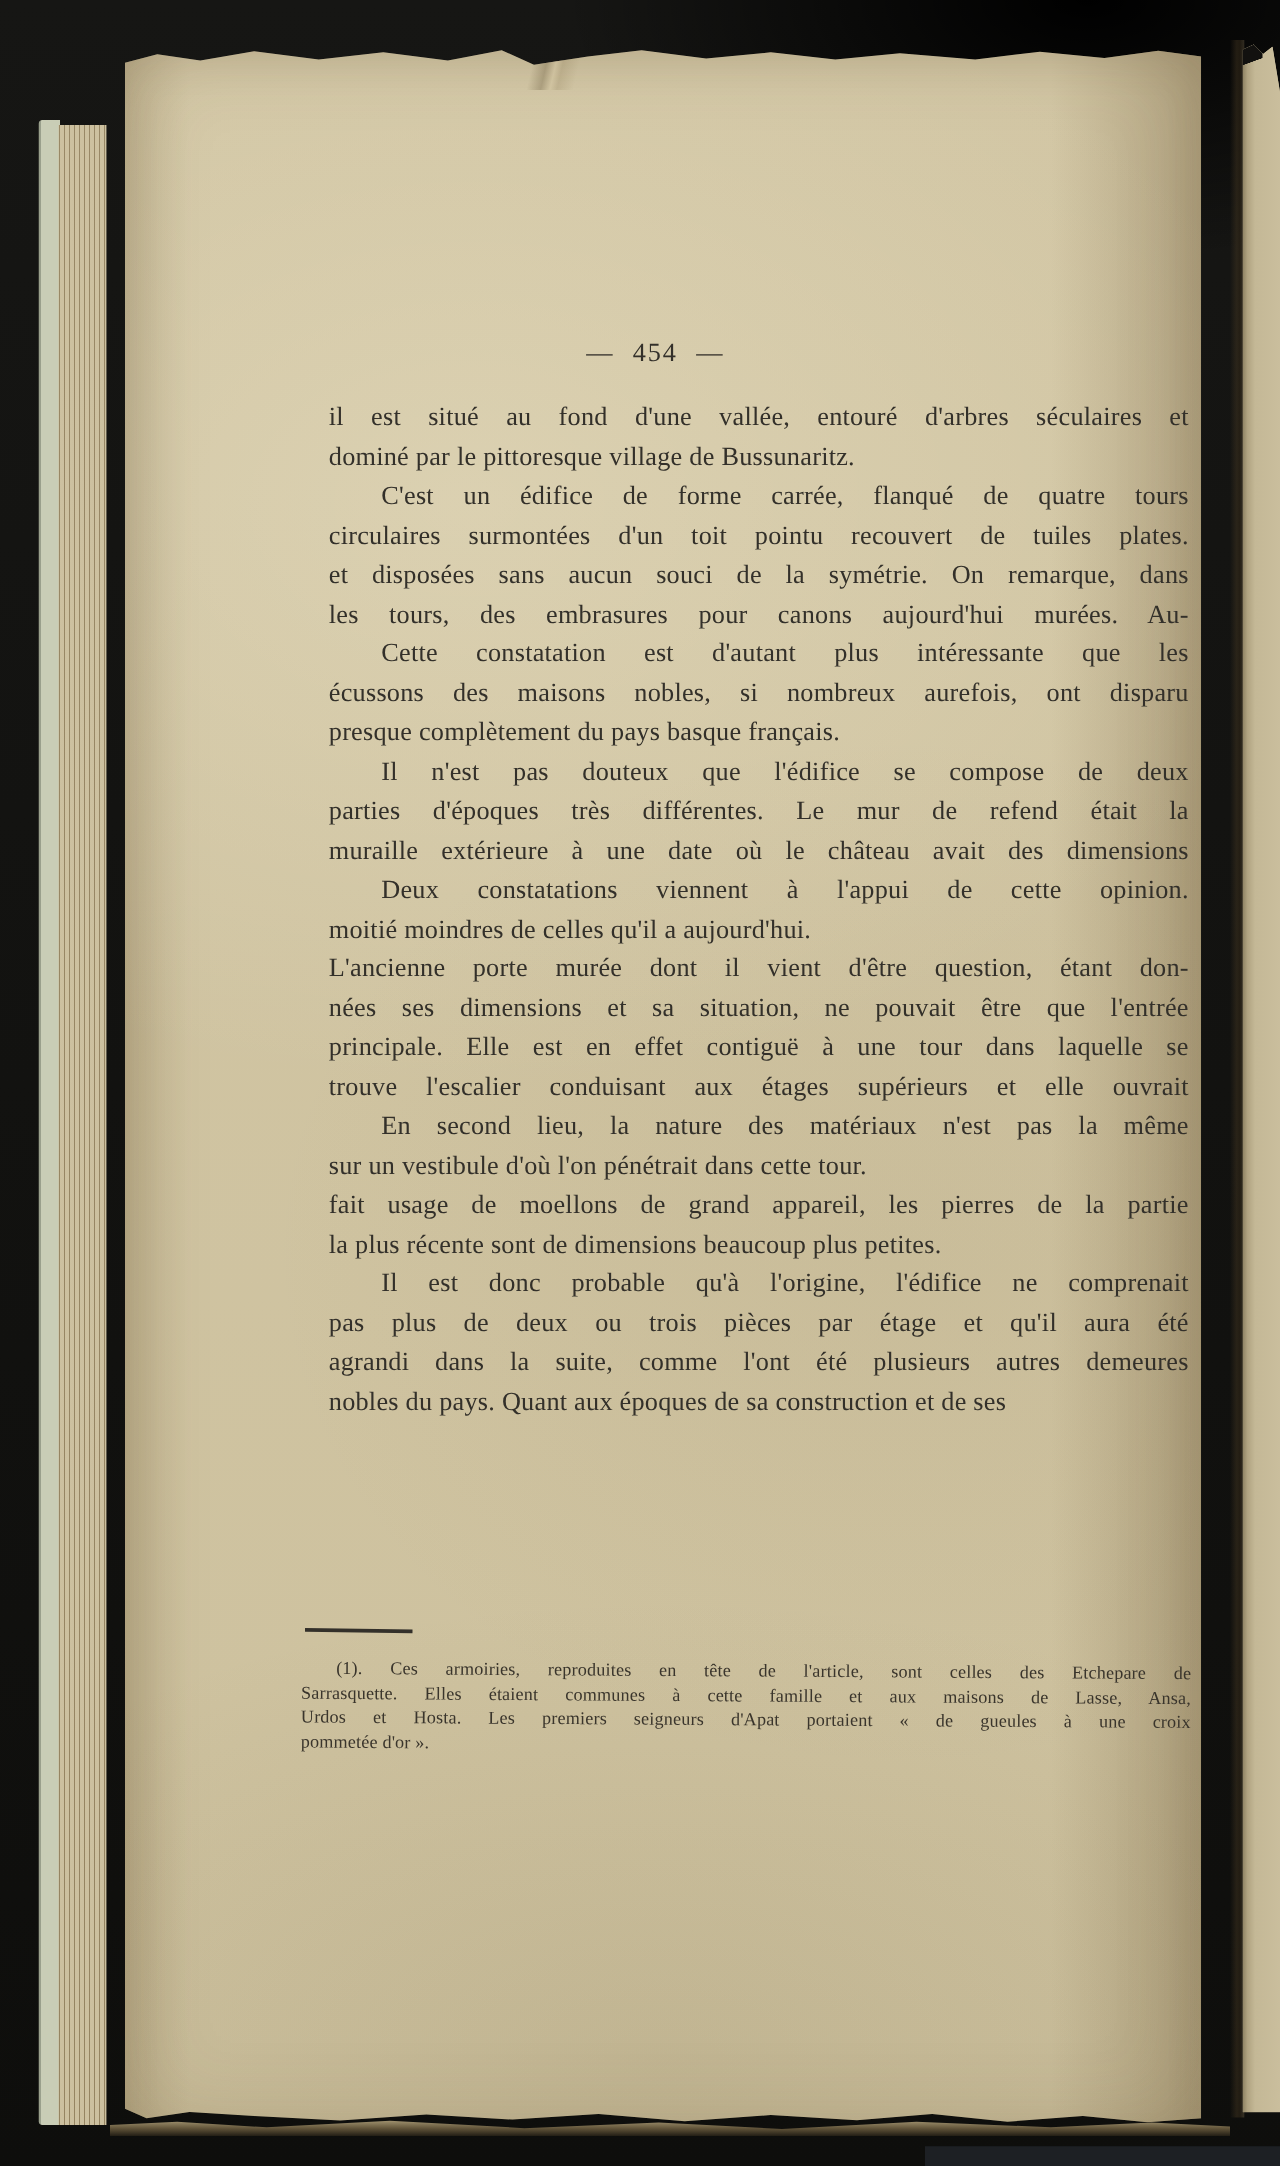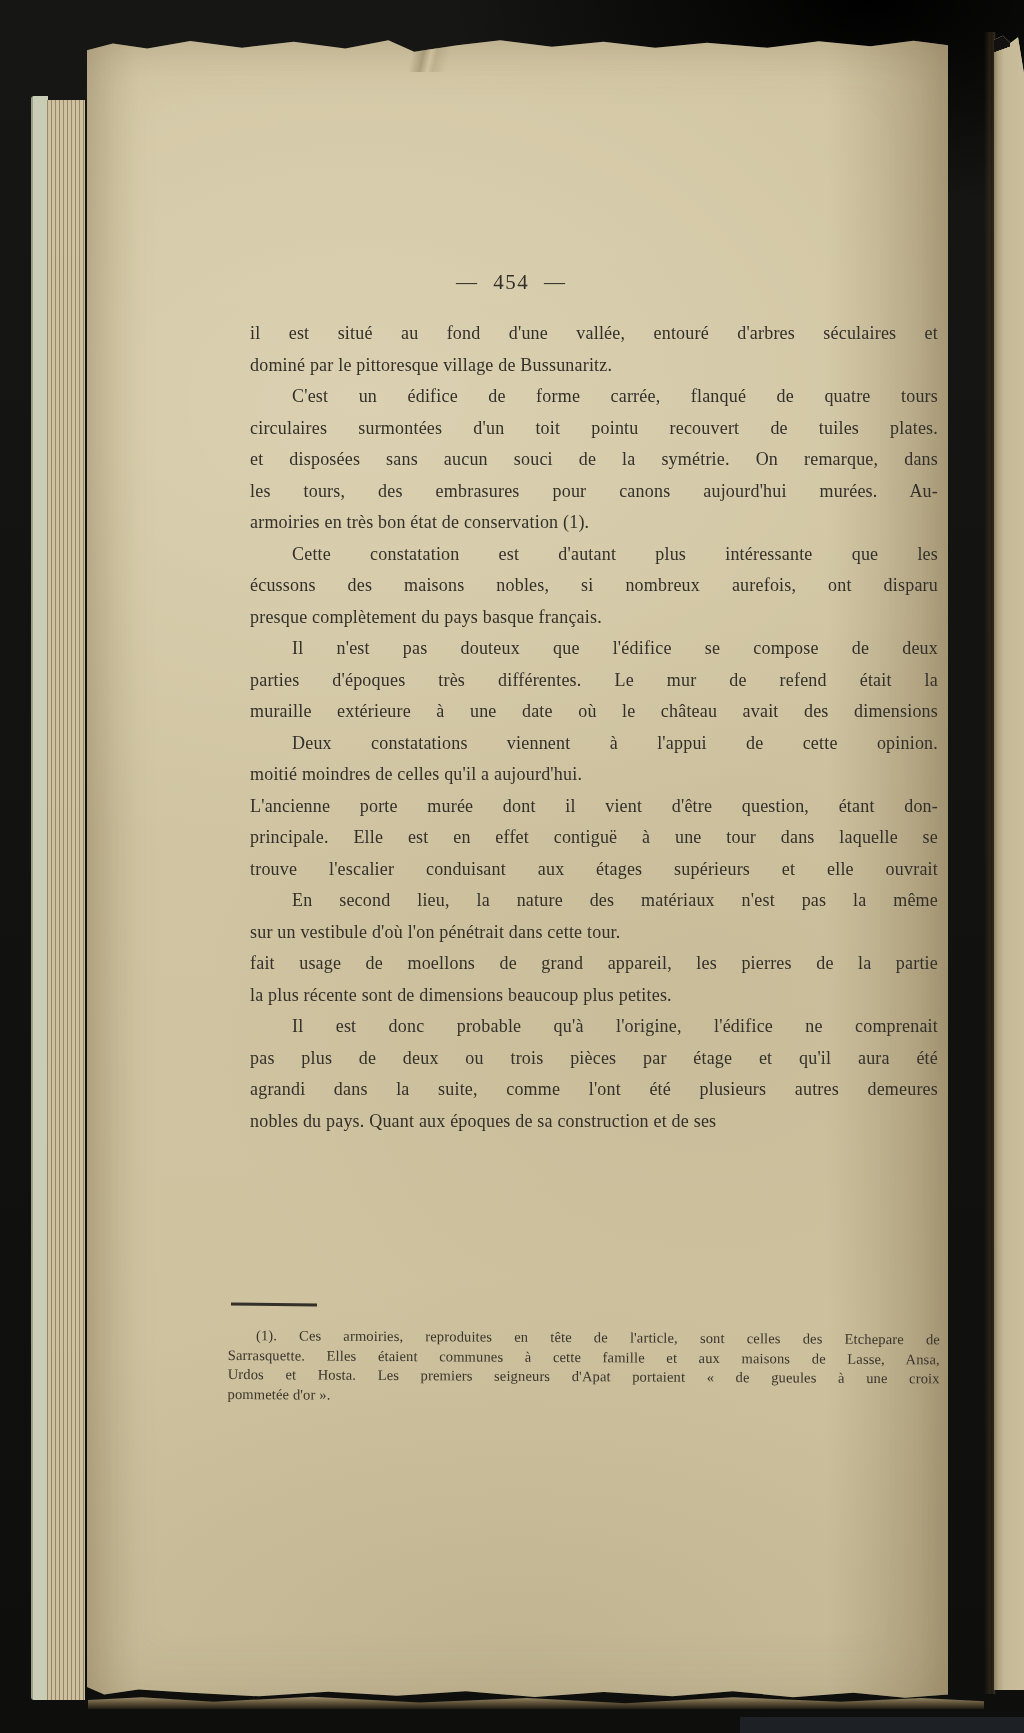--- a/index.html
+++ b/index.html
@@ -29,21 +29,21 @@
     border-radius:3px 0 0 3px;
   }
   .stack-lines{
     position:absolute;left:47px;top:100px;width:38px;height:1600px;
     background:
       repeating-linear-gradient(90deg, rgba(110,90,55,.55) 0 1px, rgba(205,193,160,.9) 1px 4px),
       linear-gradient(#cdc1a0,#c4b795);
   }
   
   .page{
-    position:absolute;left:87px;top:36px;width:861px;height:1666px;
+    position:absolute;left:100px;top:36px;width:861px;height:1666px;
     background:
       radial-gradient(1100px 760px at 32% 22%, rgba(255,250,228,.22), transparent 62%),
       radial-gradient(850px 700px at 72% 58%, rgba(120,100,60,.07), transparent 60%),
       radial-gradient(980px 520px at 50% 97%, rgba(110,95,60,.13), transparent 72%),
       linear-gradient(90deg, rgba(120,100,60,.18) 0, transparent 6%, transparent 86%, rgba(100,80,45,.28) 99%),
       linear-gradient(var(--paper),#cdc19e);
     box-shadow:inset 0 0 70px rgba(90,70,40,.20), inset 0 14px 30px rgba(90,70,40,.10);
     clip-path:polygon(
       0% .85%, 3% .45%, 7% .75%, 12% .30%, 18% .70%, 24% .35%, 30% .75%, 35% .25%,
       38% .95%, 43% .55%, 48% .25%, 54% .65%, 60% .35%, 66% .70%, 72% .40%, 79% .70%,
@@ -58,21 +58,21 @@
     content:"";position:absolute;left:250px;top:2px;width:180px;height:34px;
     background:linear-gradient(103deg, transparent 42%, rgba(90,75,45,.30) 48%, rgba(210,196,160,.55) 52%, rgba(120,100,60,.18) 55%, transparent 62%);
   }
   .page-number{
     position:absolute;top:234px;left:369px;
     font-size:21px;color:var(--ink);letter-spacing:1.5px;word-spacing:8px;
     white-space:nowrap;
   }
   .body-text{
     position:absolute;left:163px;top:282px;width:688px;
-    font-size:18px;line-height:31.5px;color:var(--ink);
+    font-size:21px;line-height:31.5px;color:var(--ink);
     letter-spacing:.2px;
   }
   .line{
     text-align:justify;text-align-last:justify;
     white-space:normal;
   }
   .line.last{text-align-last:left;}
   .line.indent{text-indent:42px;}
   .footnote-rule{
     position:absolute;left:144px;top:1267px;width:86px;height:3px;
@@ -123,30 +123,30 @@
 
   <div class="page">
     <div class="page-number">— 454 —</div>
     <div class="body-text" id="body-text">
         <div class="line">il est situé au fond d'une vallée, entouré d'arbres séculaires et</div>
         <div class="line last">dominé par le pittoresque village de Bussunaritz.</div>
         <div class="line indent">C'est un édifice de forme carrée, flanqué de quatre tours</div>
         <div class="line">circulaires surmontées d'un toit pointu recouvert de tuiles plates.</div>
         <div class="line">et disposées sans aucun souci de la symétrie. On remarque, dans</div>
         <div class="line">les tours, des embrasures pour canons aujourd'hui murées. Au-</div>
-        <div class="line last">armoiries en très bon état de conservation (1).</div>
         <div class="line indent">Cette constatation est d'autant plus intéressante que les</div>
         <div class="line">écussons des maisons nobles, si nombreux aurefois, ont disparu</div>
         <div class="line last">presque complètement du pays basque français.</div>
         <div class="line indent">Il n'est pas douteux que l'édifice se compose de deux</div>
         <div class="line">parties d'époques très différentes. Le mur de refend était la</div>
         <div class="line">muraille extérieure à une date où le château avait des dimensions</div>
         <div class="line indent">Deux constatations viennent à l'appui de cette opinion.</div>
         <div class="line last">moitié moindres de celles qu'il a aujourd'hui.</div>
         <div class="line">L'ancienne porte murée dont il vient d'être question, étant don-</div>
+        <div class="line">nées ses dimensions et sa situation, ne pouvait être que l'entrée</div>
         <div class="line">principale. Elle est en effet contiguë à une tour dans laquelle se</div>
         <div class="line">trouve l'escalier conduisant aux étages supérieurs et elle ouvrait</div>
         <div class="line indent">En second lieu, la nature des matériaux n'est pas la même</div>
         <div class="line last">sur un vestibule d'où l'on pénétrait dans cette tour.</div>
         <div class="line">fait usage de moellons de grand appareil, les pierres de la partie</div>
         <div class="line last">la plus récente sont de dimensions beaucoup plus petites.</div>
         <div class="line indent">Il est donc probable qu'à l'origine, l'édifice ne comprenait</div>
         <div class="line">pas plus de deux ou trois pièces par étage et qu'il aura été</div>
         <div class="line">agrandi dans la suite, comme l'ont été plusieurs autres demeures</div>
         <div class="line last">nobles du pays. Quant aux époques de sa construction et de ses</div>

